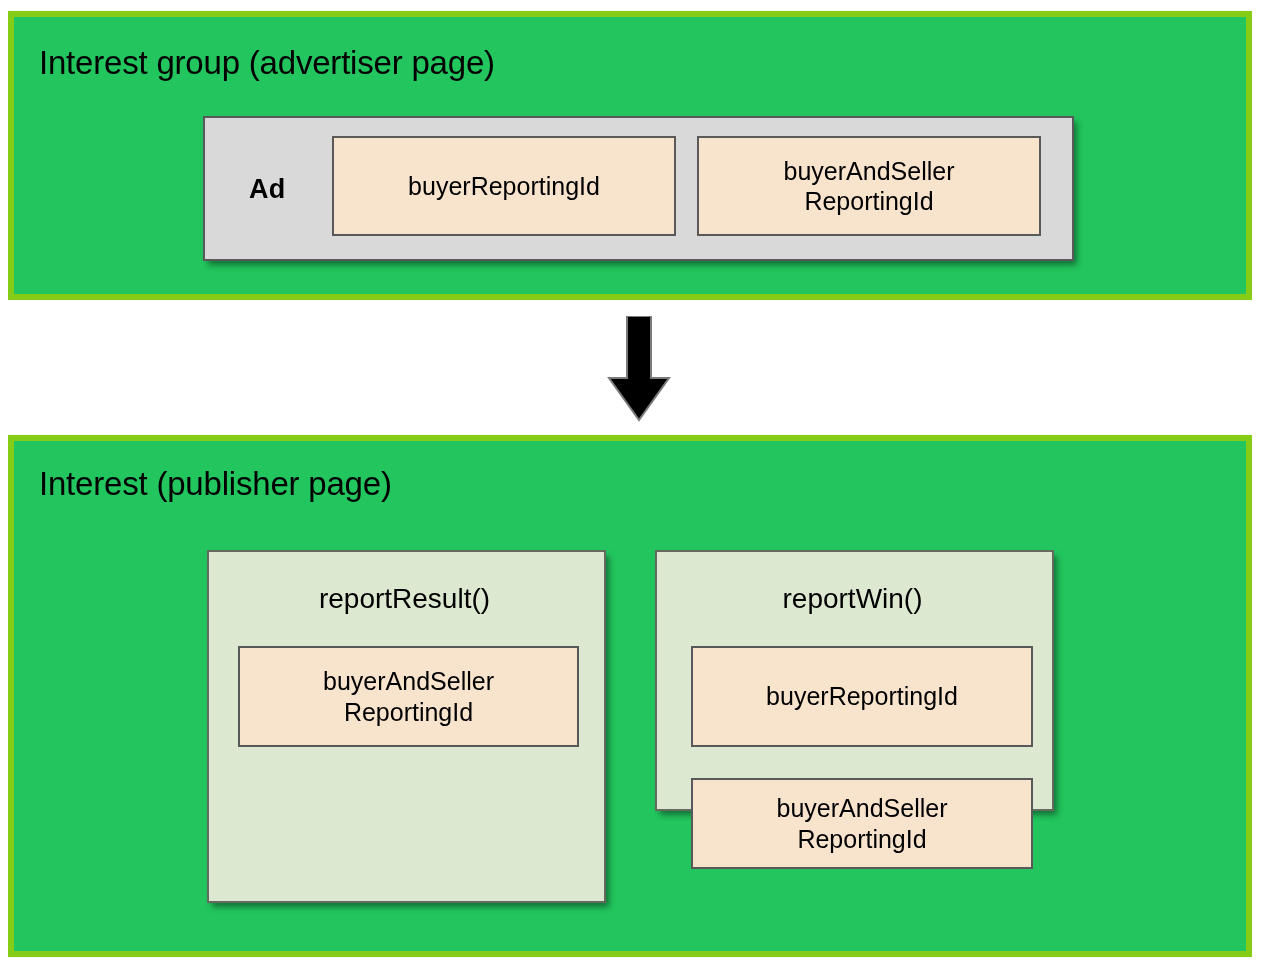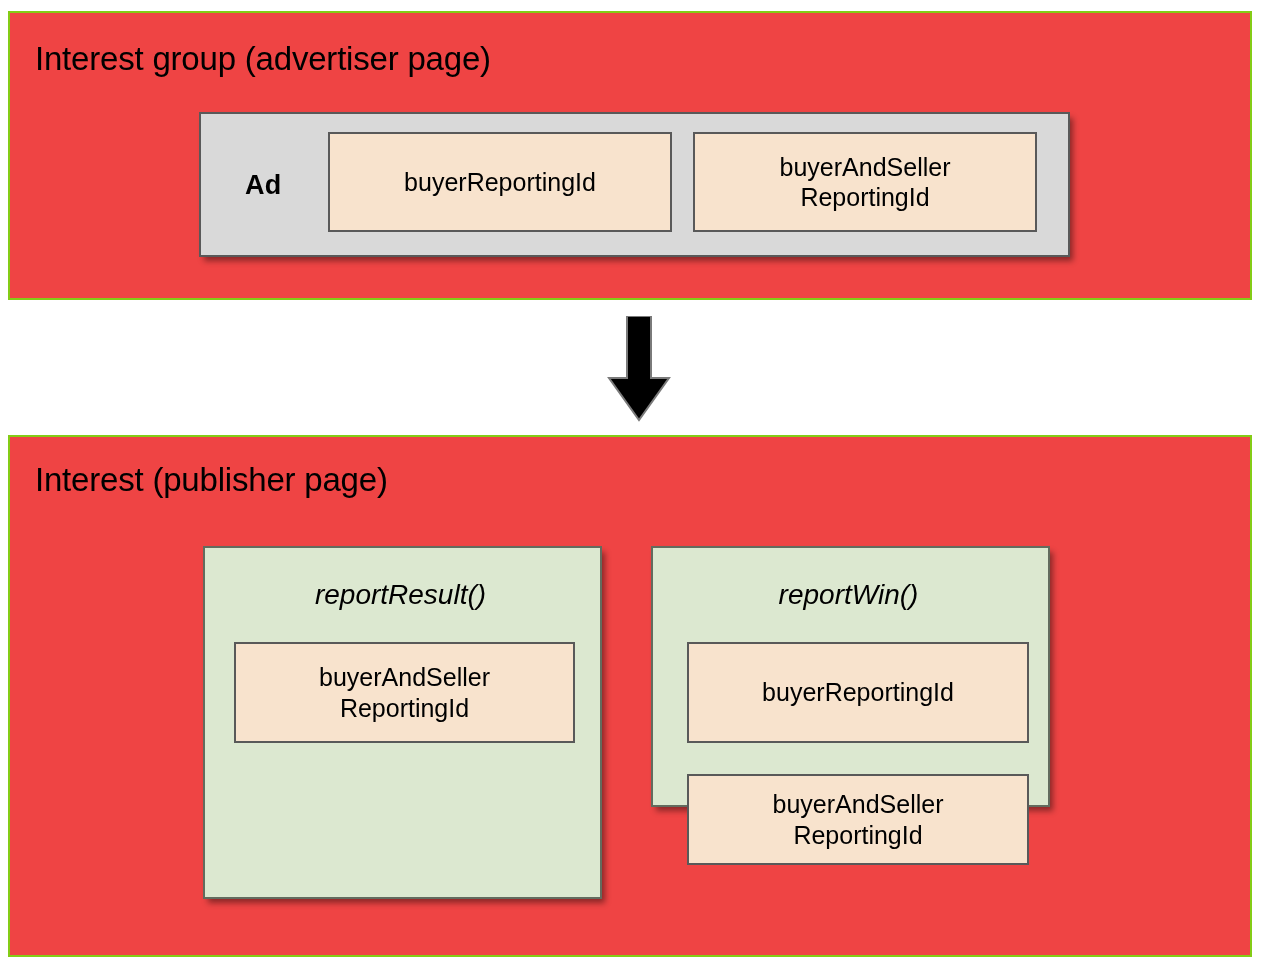--- a/index.html
+++ b/index.html
@@ -17,22 +17,22 @@
   #canvas {
     position: relative;
     width: 1264px;
     height: 974px;
     background: #ffffff;
   }
 
   
   .section {
     position: absolute;
-    background: #ef4444;
-    border: 2px solid #84cc16;
+    background: #22c55e;
+    border: 6px solid #84cc16;
     box-sizing: border-box;
   }
   #section-interest-group {
     left: 8px;
     top: 11px;
     width: 1244px;
     height: 289px;
   }
   #section-auction {
     left: 8px;
@@ -140,21 +140,20 @@
   }
   .fn-title {
     position: absolute;
     left: 0;
     right: 4px;
     top: 31px;
     text-align: center;
     font-size: 28px;
     font-weight: 400;
     color: #000000;
-    font-style: italic;
   }
 
   #chip-rr-buyer-and-seller {
     left: 29px;
     top: 94px;
     width: 341px;
     height: 101px;
   }
   #chip-rw-buyer-reporting-id {
     left: 34px;

